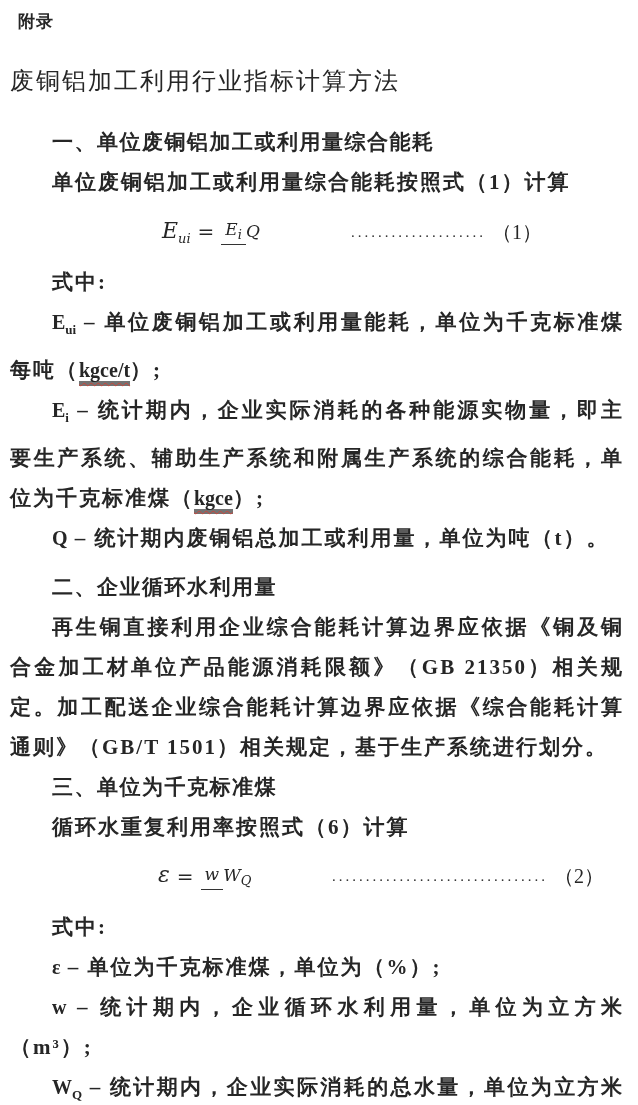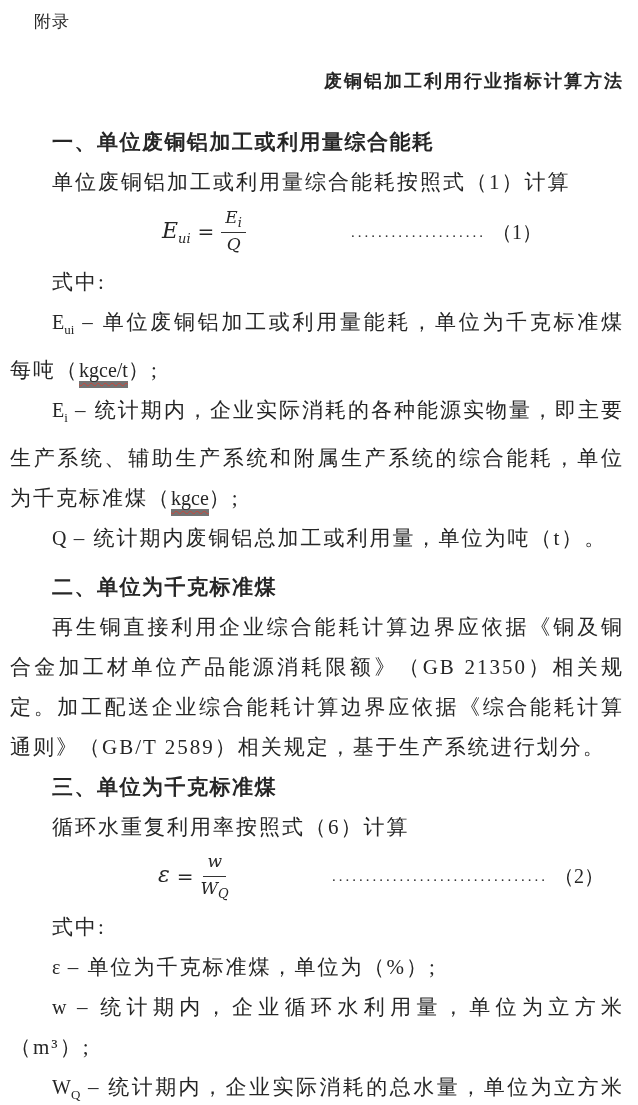--- a/index.html
+++ b/index.html
@@ -4,59 +4,58 @@
 <style>
   html,body{margin:0;padding:0;}
   body{
     width:638px;height:1105px;overflow:hidden;box-sizing:border-box;
     background:#ffffff;color:#262626;
     font-family:"Liberation Serif","DejaVu Serif",serif;
     padding:8px 14px 0 10px;
   }
   .appendix{
     font-family:"Liberation Sans","DejaVu Sans",sans-serif;
-    font-weight:normal;font-size:17px;line-height:28px;letter-spacing:1px;
+    font-weight:bold;font-size:17px;line-height:28px;letter-spacing:1px;
     padding-left:8px;
-    margin-left:16px;
   }
   .doc-title{
-    font-size:18px;font-weight:bold;text-align:right;
+    font-size:24px;font-weight:normal;text-align:left;
     letter-spacing:2px;margin:28px 0 24px 0;line-height:34px;
   }
   .sec-heading{
     font-family:"Liberation Sans","DejaVu Sans",sans-serif;
     font-weight:bold;font-size:21px;line-height:40px;
     text-indent:2em;letter-spacing:1.5px;margin:0;
   }
   .para{
     font-size:21px;line-height:40px;margin:0;
     text-indent:2em;letter-spacing:2px;
-    text-align:justify;text-justify:inter-ideograph;
+    text-align:justify;text-justify:inter-ideograph;font-weight:bold;
   }
   .para .sym{font-size:20px;letter-spacing:0;}
   .para sub{font-size:13px;letter-spacing:0;}
   .u-spell{
     letter-spacing:0;
-    border-bottom:7px solid #737373;
+    border-bottom:5px solid #737373;
     text-decoration:underline wavy #cc4439;
     text-decoration-thickness:1px;
     text-underline-offset:5px;
   }
   .formula-row{
     display:flex;align-items:center;height:58px;margin:1px 0;
   }
   .equation{
     display:inline-flex;align-items:center;gap:7px;
     font-style:italic;font-family:"DejaVu Serif","Liberation Serif",serif;
   }
   .equation .lhs{font-size:22px;}
   .equation .eqsign{font-size:20px;font-style:normal;}
   .equation sub{font-size:13px;}
   .frac{
-    display:inline-flex;flex-direction:column;align-items:center;
+    display:inline-flex;flex-direction:row;align-items:center;
     font-size:17px;line-height:1.2;justify-content:space-between;
   }
   .frac .num{border-bottom:1.4px solid #333;padding:0 4px 1px 4px;}
   .frac .den{padding-top:1px;}
   .dots{
     font-size:15px;letter-spacing:3px;color:#333;
     margin-left:auto;white-space:nowrap;overflow:hidden;
   }
   .eqnum{font-size:20px;margin-left:6px;white-space:nowrap;}
   .f1 .equation{margin-left:152px;}
@@ -89,23 +88,23 @@
 </div>
 
 <p class="para">式中:</p>
 
 <p class="para"><span class="sym">E</span><sub>ui</sub><span> – 单位废铜铝加工或利用量能耗，单位为千克标准煤每吨（</span><span class="sym u-spell">kgce/t</span><span>）;</span></p>
 
 <p class="para"><span class="sym">E</span><sub>i</sub><span> – 统计期内，企业实际消耗的各种能源实物量，即主要生产系统、辅助生产系统和附属生产系统的综合能耗，单位为千克标准煤（</span><span class="sym u-spell">kgce</span><span>）;</span></p>
 
 <p class="para"><span class="sym">Q</span><sub></sub><span> – 统计期内废铜铝总加工或利用量，单位为吨（t）。</span></p>
 
-<p class="sec-heading">二、单位为千克标准煤</p>
+<p class="sec-heading">二、企业循环水利用量</p>
 
-<p class="para">再生铜直接利用企业综合能耗计算边界应依据《铜及铜合金加工材单位产品能源消耗限额》（GB 21350）相关规定。加工配送企业综合能耗计算边界应依据《综合能耗计算通则》（GB/T 2589）相关规定，基于生产系统进行划分。</p>
+<p class="para">再生铜直接利用企业综合能耗计算边界应依据《铜及铜合金加工材单位产品能源消耗限额》（GB 21350）相关规定。加工配送企业综合能耗计算边界应依据《综合能耗计算通则》（GB/T 1501）相关规定，基于生产系统进行划分。</p>
 
 <p class="sec-heading">三、单位为千克标准煤</p>
 
 <p class="para">循环水重复利用率按照式（6）计算</p>
 
 <div class="formula-row f2">
   <span class="equation">
       <span class="lhs"><span>ε</span><sub></sub></span>
       <span class="eqsign">=</span>
       <span class="frac">

